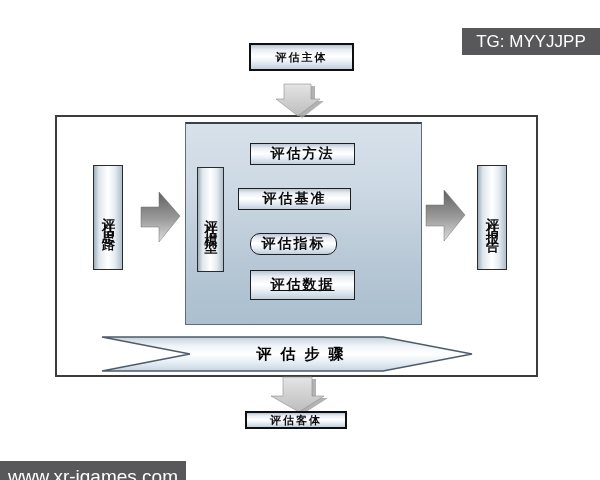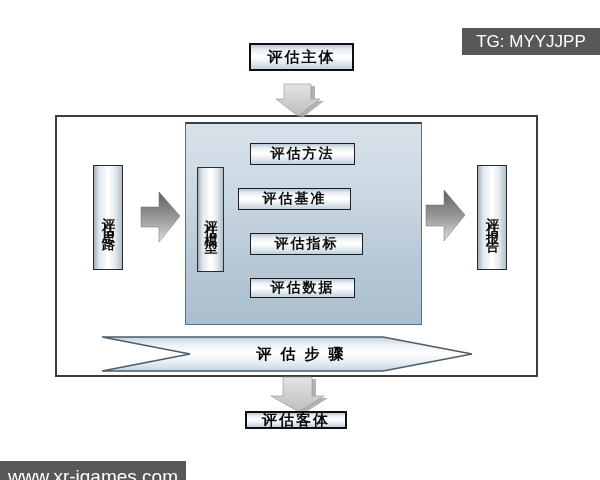--- a/index.html
+++ b/index.html
@@ -27,27 +27,27 @@
     background:linear-gradient(180deg,#d8e1ea 0%,#cbd8e3 35%,#b7c7d5 70%,#aabfcf 100%);
   }
 
   
   .hbox{
     border:1px solid #1e1e1e;z-index:4;
     background:linear-gradient(180deg,#b9c6d2 0%,#e9eef3 20%,#ffffff 48%,#eef3f7 65%,#bfd0dd 100%);
     display:flex;align-items:center;justify-content:center;
     font-size:14px;font-weight:bold;letter-spacing:2px;color:#0d0d0d;
   }
-  .hbox.major{border:2px solid #0f0f0f;font-size:15px;}
+  .hbox.major{border:2px solid #0f0f0f;font-size:11px;}
   #top-node{left:249px;top:43px;width:105px;height:28px;}
   #bottom-node{left:245px;top:411px;width:102px;height:18px;}
   #inner-node-0{left:250px;top:143px;width:105px;height:22px;}
   #inner-node-1{left:238px;top:188px;width:113px;height:22px;}
-  #inner-node-2{left:250px;top:233px;width:113px;height:22px;}
-  #inner-node-3{left:250px;top:278px;width:105px;height:20px;}
+  #inner-node-2{left:250px;top:233px;width:87px;height:22px;border-radius:10px;}
+  #inner-node-3{left:250px;top:270px;width:105px;height:30px;text-decoration:underline;}
 
   
   .vbox{
     border:1px solid #2b2b2b;z-index:4;
     background:linear-gradient(90deg,#9eafbc 0%,#dfe7ed 18%,#ffffff 50%,#e6ecf1 74%,#aebfcc 100%);
     display:flex;align-items:center;justify-content:center;
     writing-mode:vertical-rl;text-orientation:upright;
     font-size:13px;font-weight:bold;letter-spacing:7px;color:#0d0d0d;
     padding-top:7px;
   }

